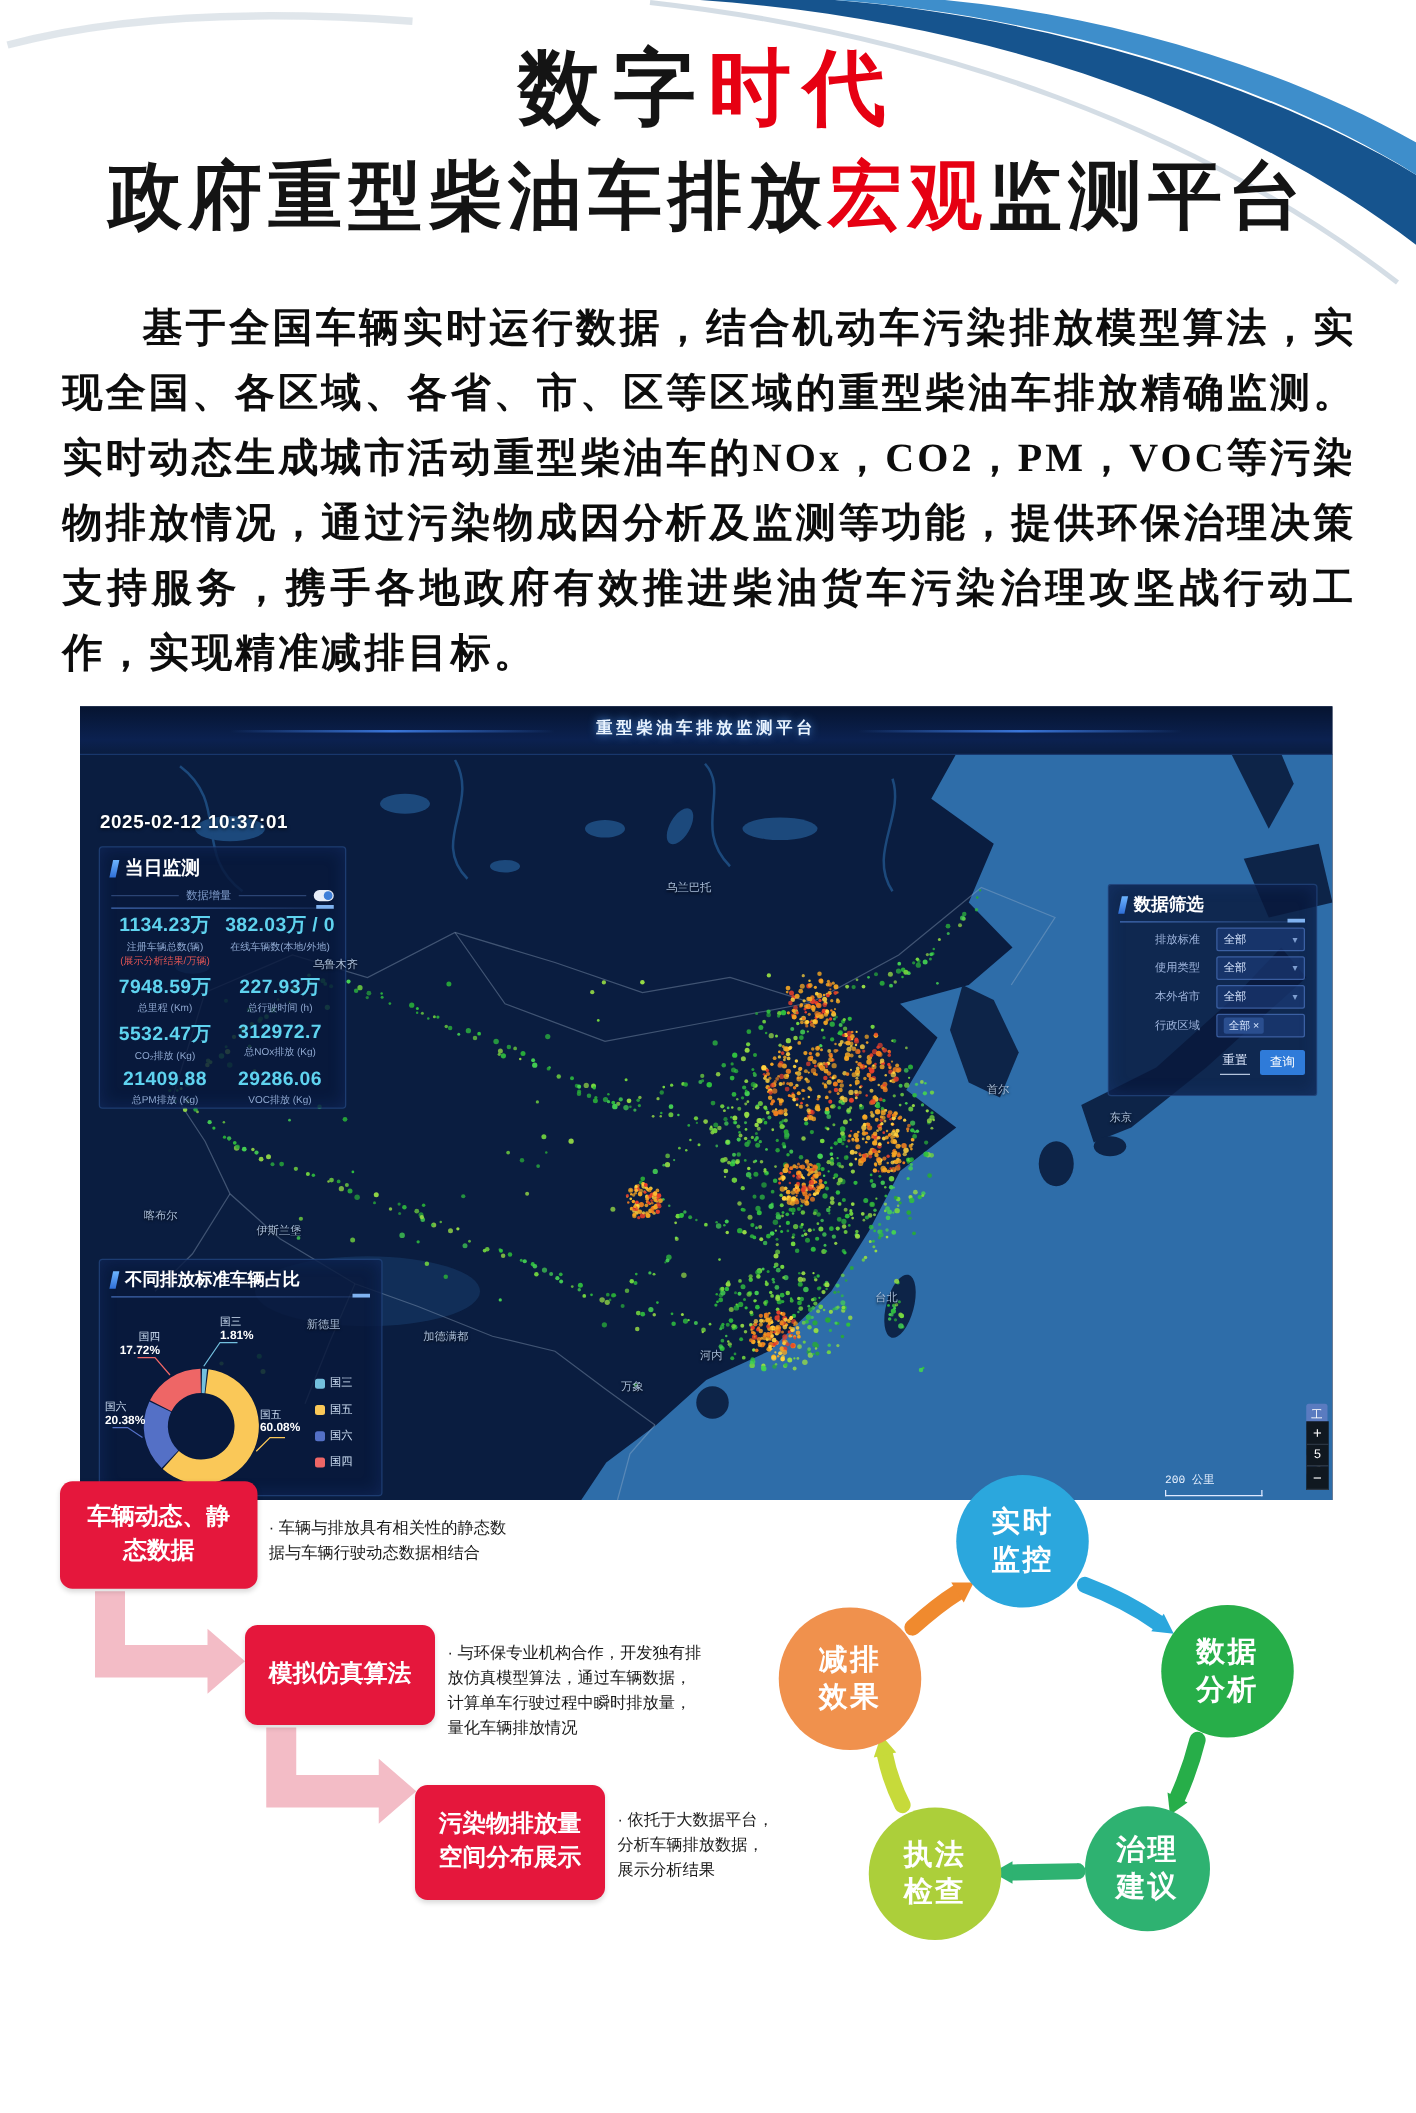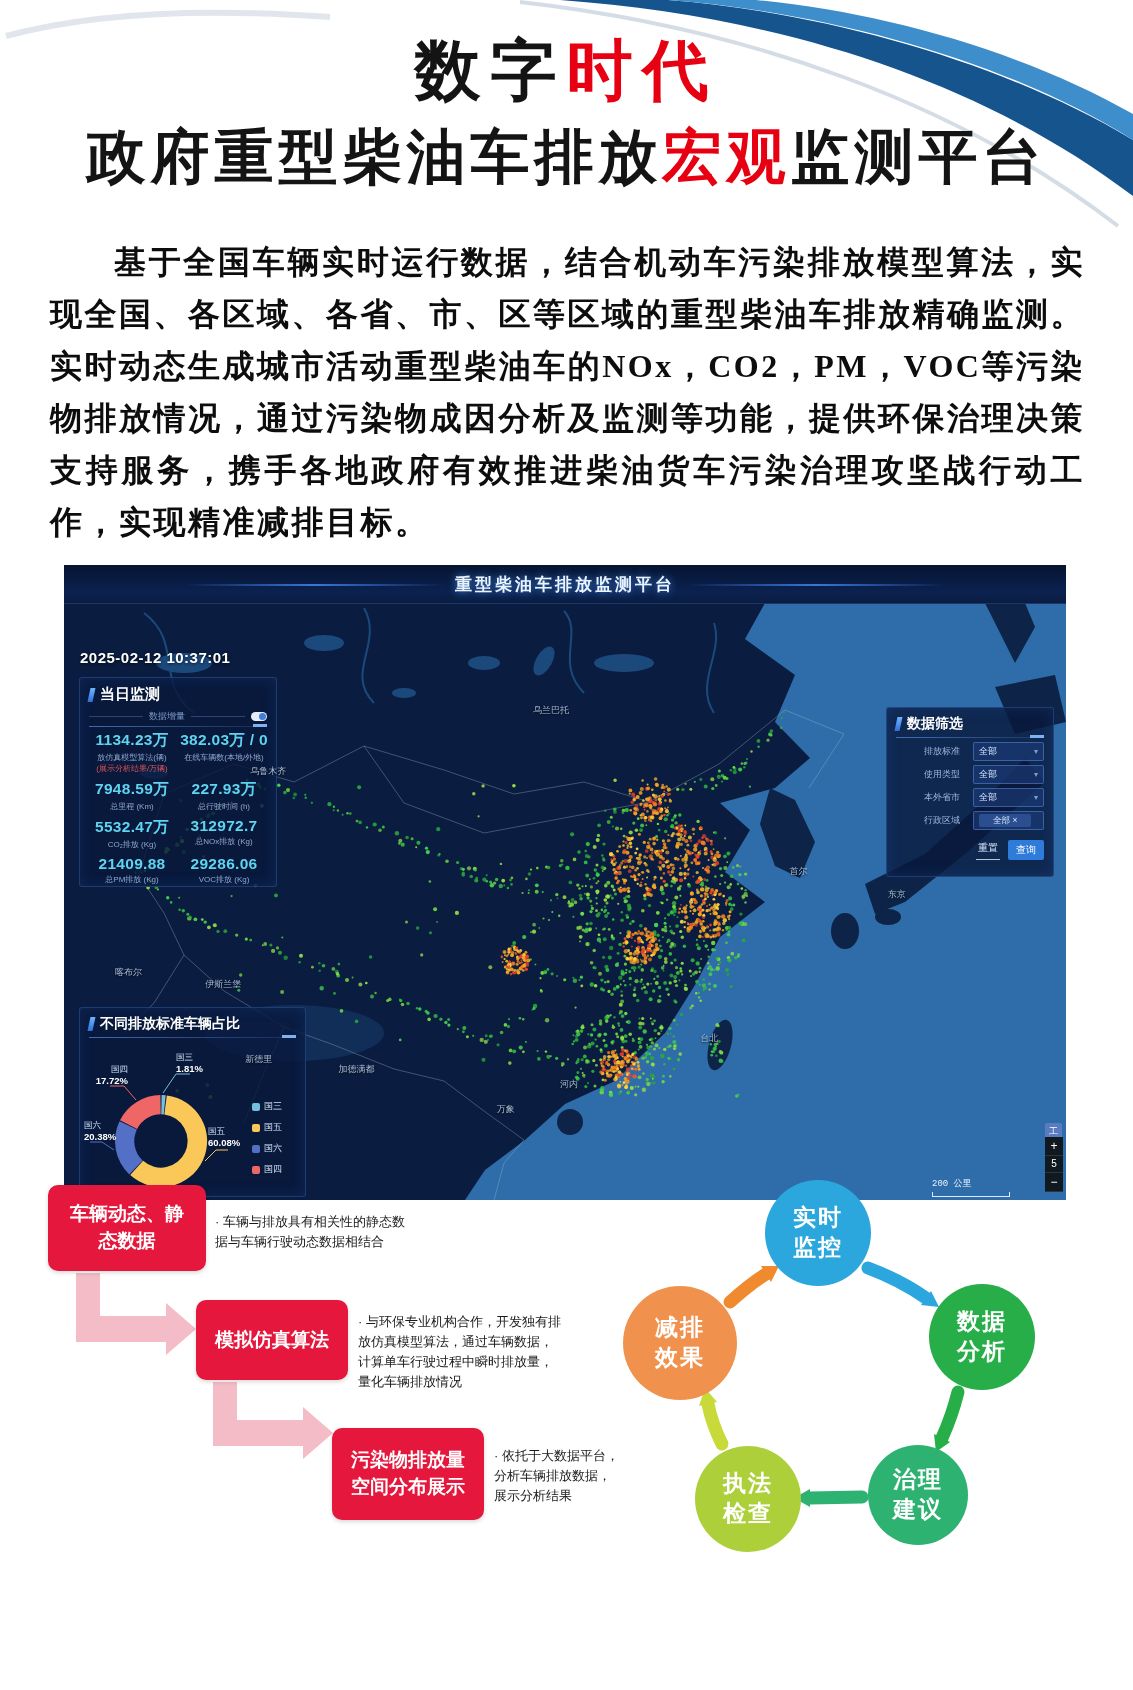--- a/index.html
+++ b/index.html
@@ -13,21 +13,21 @@
   .title1{left:0;top:26px;width:1133px;text-align:center;font-size:66px;font-weight:900;letter-spacing:10px;color:#141414;font-family:"Liberation Serif","DejaVu Serif",serif;}
   .title2{left:0;top:118px;width:1133px;text-align:center;font-size:59px;font-weight:900;letter-spacing:5px;color:#141414;font-family:"Liberation Serif","DejaVu Serif",serif;white-space:nowrap;}
   .red{color:#e60012;}
 
   
   .intro{left:50px;top:236px;width:1035px;font-size:32px;line-height:52px;letter-spacing:2.5px;color:#0d0d0d;font-weight:700;font-family:"Liberation Serif","DejaVu Serif",serif;text-align:justify;text-indent:2em;}
 
   
   .dash{left:64px;top:565px;width:1002px;height:635px;background:#0a1d40;overflow:hidden;}
   .dash-header{position:absolute;left:0;top:0;width:100%;height:38px;background:linear-gradient(180deg,#061430 0%,#0b2150 70%,#0a1d40 100%);border-bottom:1px solid rgba(60,120,220,.35);}
-  .dash-title{position:absolute;left:0;top:8px;width:100%;text-align:center;color:#eaf4ff;font-size:17px;font-weight:700;letter-spacing:3px;text-shadow:0 0 8px rgba(80,160,255,.8);}
+  .dash-title{position:absolute;left:0;top:8px;width:100%;text-align:center;color:#eaf4ff;font-size:13px;font-weight:700;letter-spacing:3px;text-shadow:0 0 8px rgba(80,160,255,.8);}
   .dash-header .wing{position:absolute;top:19px;width:260px;height:2px;background:linear-gradient(90deg,rgba(70,140,255,0),rgba(70,140,255,.8),rgba(70,140,255,0));}
   #mapsvg{position:absolute;left:0;top:38px;width:1002px;height:597px;}
   .timestamp{left:16px;top:84px;color:#ffffff;font-size:15px;font-weight:700;text-shadow:0 1px 3px rgba(0,0,0,.7);letter-spacing:.5px;}
 
   .panel{position:absolute;background:rgba(8,25,60,.82);border:1px solid rgba(64,118,200,.38);border-radius:3px;box-shadow:inset 0 0 14px rgba(40,90,180,.22);}
   .ptitle{display:flex;align-items:center;gap:6px;padding:7px 9px 4px 9px;color:#ffffff;font-weight:700;}
   .pbar{width:5px;height:14px;background:linear-gradient(180deg,#6db5ff,#2f6fd8);transform:skewX(-12deg);}
   .pline{height:1px;margin:0 9px;background:linear-gradient(90deg,rgba(90,140,230,.7),rgba(90,140,230,.15));position:relative;}
   .pline .tick{position:absolute;right:0;top:-2px;width:14px;height:3px;background:#7fb2f0;}
 
@@ -49,21 +49,21 @@
   .gradbar{height:9px;margin-top:4px;border-radius:1px;}
   .ticks{display:flex;justify-content:space-between;color:#dbe9ff;font-size:8.5px;margin-top:3px;}
 
   
   .filterp{left:822px;top:142px;width:166px;height:168px;}
   .filterp .ptitle{font-size:14px;}
   .frow{display:flex;align-items:center;gap:5px;padding:4px 9px 0 9px;margin-left:28px;}
   .flabel{width:44px;color:#9fb5dd;font-size:9px;flex:none;}
   .fselect{flex:1;height:17px;line-height:17px;background:rgba(28,58,120,.65);border:1px solid rgba(95,140,220,.5);border-radius:2px;color:#d7e6ff;font-size:9px;padding:0 5px;display:flex;justify-content:space-between;align-items:center;}
   .fselect .chev{color:#7e9ed0;font-size:8px;}
-  .ftag{background:#2a4e8f;border-radius:2px;padding:0 14px;font-size:8.5px;height:13px;line-height:13px;}
+  .ftag{background:#2a4e8f;border-radius:2px;padding:0 4px;font-size:8.5px;height:13px;line-height:13px;}
   .fbtns{display:flex;justify-content:flex-end;gap:8px;padding:10px 9px 0 0;}
   .btn-ghost{color:#dfeaff;font-size:10px;border-bottom:1px solid rgba(220,235,255,.8);padding:1px 2px;cursor:pointer;}
   .btn-primary{background:#2f7bd9;color:#fff;font-size:10px;padding:3px 8px;border-radius:2px;cursor:pointer;}
 
   
   .piep{left:15px;top:442px;width:225px;height:188px;}
   .piep .ptitle{font-size:14px;}
   .callout{position:absolute;font-size:8.5px;color:#cfe0f5;line-height:1.25;}
   .callout b{display:block;color:#ffffff;font-size:9.5px;}
   .pleg{position:absolute;left:172px;top:92px;display:flex;flex-direction:column;gap:8px;}
@@ -1979,21 +1979,21 @@
         <span>数据增量</span>
         <span class="dash-line"></span>
         <span class="toggle"></span>
       </div>
     <div class="pline">
         <span class="tick"></span>
       </div>
     <div class="stats">
       <div class="stat">
           <div class="v">1134.23万</div>
-          <div class="l">放仿真模型算法(辆)</div>
+          <div class="l">注册车辆总数(辆)</div>
           <div class="s">(展示分析结果/万辆)</div>
         </div>
       <div class="stat">
           <div class="v">382.03万 / 0</div>
           <div class="l">在线车辆数(本地/外地)</div>
         </div>
       <div class="stat">
           <div class="v">7948.59万</div>
           <div class="l">总里程 (Km)</div>
         </div>

